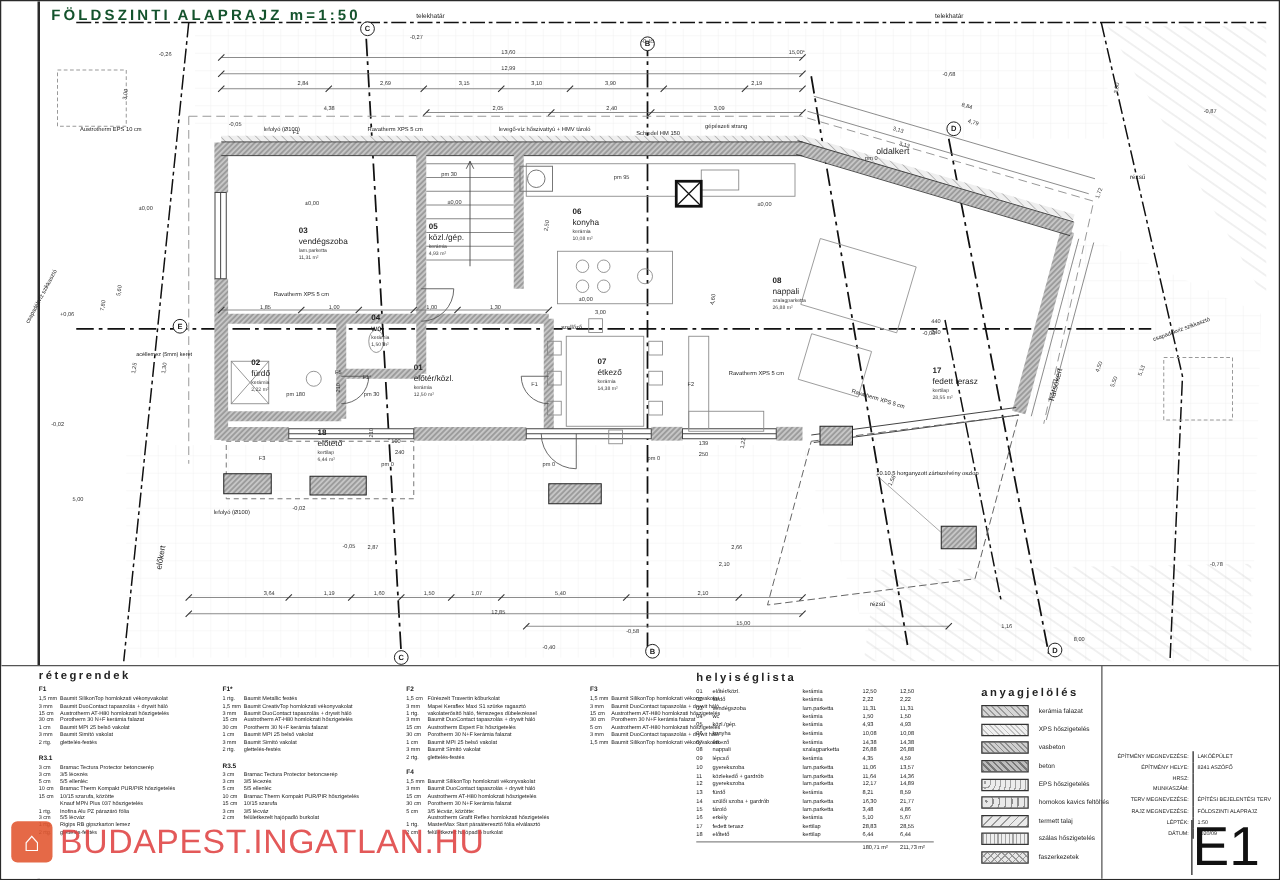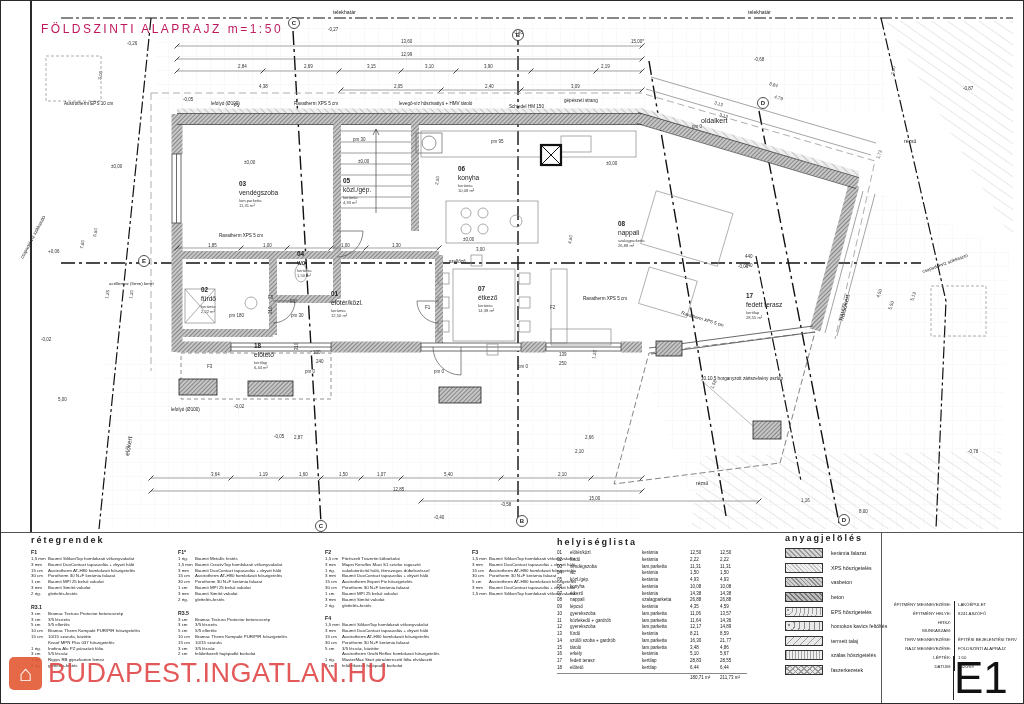--- a/index.html
+++ b/index.html
@@ -1,41 +1,41 @@
 <!DOCTYPE html>
 <html><head>
 <meta charset="utf-8">
 <style>
   html,body{margin:0;padding:0;background:#fff;}
   .page{position:relative;width:1024px;height:704px;background:#fff;overflow:hidden;
         font-family:"Liberation Sans",sans-serif;color:#1a1a1a;
         box-sizing:border-box;border:1.5px solid #2a2a2a;}
   .leftrule{position:absolute;left:29px;top:0;width:2px;height:704px;background:#2a2a2a;}
-  .title{position:absolute;left:40px;top:21px;font-size:12px;font-weight:normal;letter-spacing:2.5px;color:#be185d;}
+  .title{position:absolute;left:40px;top:4px;font-size:12px;font-weight:bold;letter-spacing:2.5px;color:#14532d;}
   svg text{font-family:"Liberation Sans",sans-serif;}
   
   .legendbar{position:absolute;left:0;top:531px;width:1024px;height:173px;border-top:1px solid #555;background:#fff;}
   .lg-h{font-size:9px;font-weight:bold;letter-spacing:2px;color:#222;}
   .layers{position:absolute;left:30px;top:4px;display:flex;gap:14px;}
   .lay-col{width:133px;}
   .lay-block{margin-bottom:7px;}
   .lay-id{font-size:5.2px;font-weight:bold;margin-bottom:1px;}
   .lay-row{display:flex;font-size:4.4px;line-height:1.32;color:#222;}
   .lay-qty{width:17px;flex:0 0 17px;}
   .lay-desc{flex:1;}
   .roomlist{position:absolute;left:556px;top:4px;width:190px;}
   .rl-grid{margin-top:3px;}
   .rl-row{display:flex;font-size:4.5px;line-height:1.5;color:#222;}
   .rl-num{width:13px;flex:0 0 13px;}
   .rl-name{width:72px;flex:0 0 72px;}
   .rl-mat{width:48px;flex:0 0 48px;}
   .rl-v1{width:30px;flex:0 0 30px;}
   .rl-v2{width:27px;flex:0 0 27px;}
   .rl-total{border-top:.5px solid #888;margin-top:1px;padding-top:1px;}
-  .materials{position:absolute;left:784px;top:0;width:120px;}
+  .materials{position:absolute;left:784px;top:16px;width:120px;}
   .mat-row{display:flex;align-items:center;height:14.6px;}
   .mat-sw{width:38px;height:10px;border:.8px solid #333;margin-right:8px;flex:0 0 38px;box-sizing:border-box;}
   .mat-lab{font-size:5.2px;color:#222;}
   .sw-ker{background:repeating-linear-gradient(45deg,#9a9a9a 0 1px,#d6d6d6 1px 3.5px);}
   .sw-xps{background:repeating-linear-gradient(45deg,#c2c2c2 0 1px,#f1f1f1 1px 3px);}
   .sw-vb{background:repeating-linear-gradient(45deg,#8f8f8f 0 1px,#cfcfcf 1px 3px),#ddd;}
   .sw-bet{background:repeating-linear-gradient(45deg,#777 0 1.4px,#bdbdbd 1.4px 3.6px);}
   .sw-eps{background:repeating-radial-gradient(circle at 2px 2px,#9f9f9f 0 .9px,#ececec .9px 4px);}
   .sw-kav{background:repeating-radial-gradient(circle at 3px 3px,#8d8d8d 0 1.1px,#e9e9e9 1.1px 5px);}
   .sw-tal{background:repeating-linear-gradient(135deg,#9a9a9a 0 1px,#eaeaea 1px 5px);}

